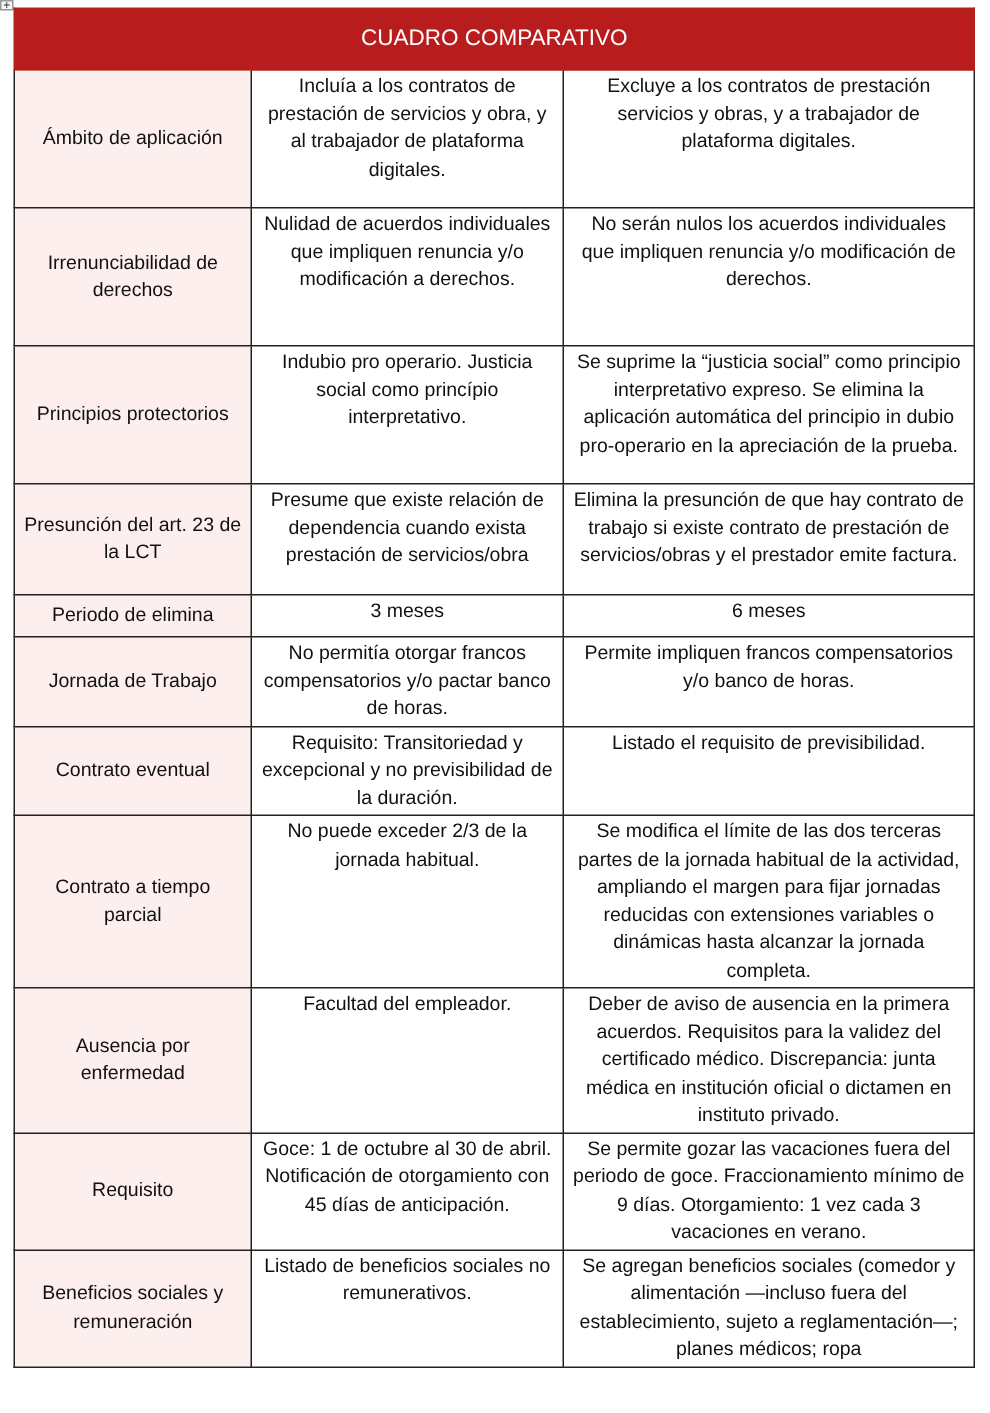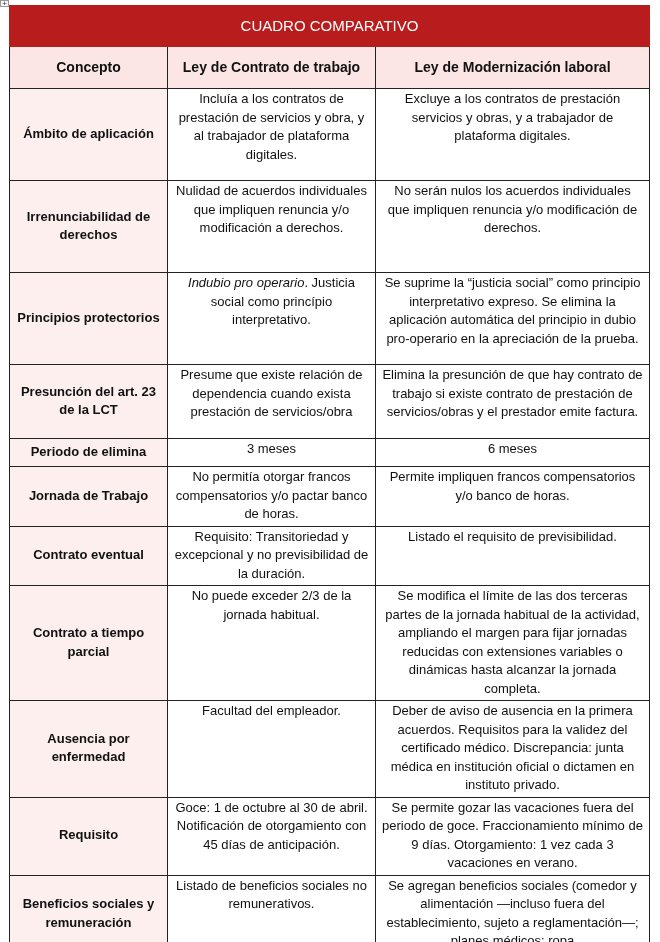--- a/index.html
+++ b/index.html
@@ -11,43 +11,38 @@
   table { position: absolute; left: 9px; top: 5px; width: 640px;
           border-collapse: collapse; table-layout: fixed; }
   col.c1 { width: 158px; } col.c2 { width: 208px; } col.c3 { width: 274px; }
   td, th { border: 1px solid #222; font-size: 13px; line-height: 18.5px;
            vertical-align: top; padding: 1px 6px 2px 6px; text-align: center; }
   .title-cell { background: #b91c1c; color: #fff; text-align: center;
                 font-weight: normal; font-size: 15px; height: 40px; vertical-align: middle;
                 border-color: #ad2318; padding: 0; }
   .hdr th { background: #fbe6e5; font-weight: bold; font-size: 14px; height: 38px;
             vertical-align: middle; text-align: center; }
-  td.concept { background: #fcefee; font-weight: bold; text-align: center;
+  td.concept { background: #fcefee; font-weight: normal; text-align: center;
                vertical-align: middle; }
-  .it { font-style: italic; }
+  .it { }
 </style>
 </head>
 <body>
 
 <div class="move-handle">+</div>
 
 <table>
   <colgroup>
       <col class="c1">
       <col class="c2">
       <col class="c3">
     </colgroup>
   <tbody>
       <tr>
     <th colspan="3" class="title-cell">CUADRO COMPARATIVO</th>
-  </tr>
-  <tr class="hdr">
-    <th>Concepto</th>
-    <th>Ley de Contrato de trabajo</th>
-    <th>Ley de Modernización laboral</th>
   </tr>
   <tr style="height:92px">
     <td class="concept">Ámbito de aplicación</td>
     <td>Incluía a los contratos de prestación de servicios y obra, y al trabajador de plataforma digitales.</td>
     <td>Excluye a los contratos de prestación servicios y obras, y a trabajador de plataforma digitales.</td>
   </tr>
   <tr style="height:92px">
     <td class="concept">Irrenunciabilidad de derechos</td>
     <td>Nulidad de acuerdos individuales que impliquen renuncia y/o modificación a derechos.</td>
     <td>No serán nulos los acuerdos individuales que impliquen renuncia y/o modificación de derechos.</td>

